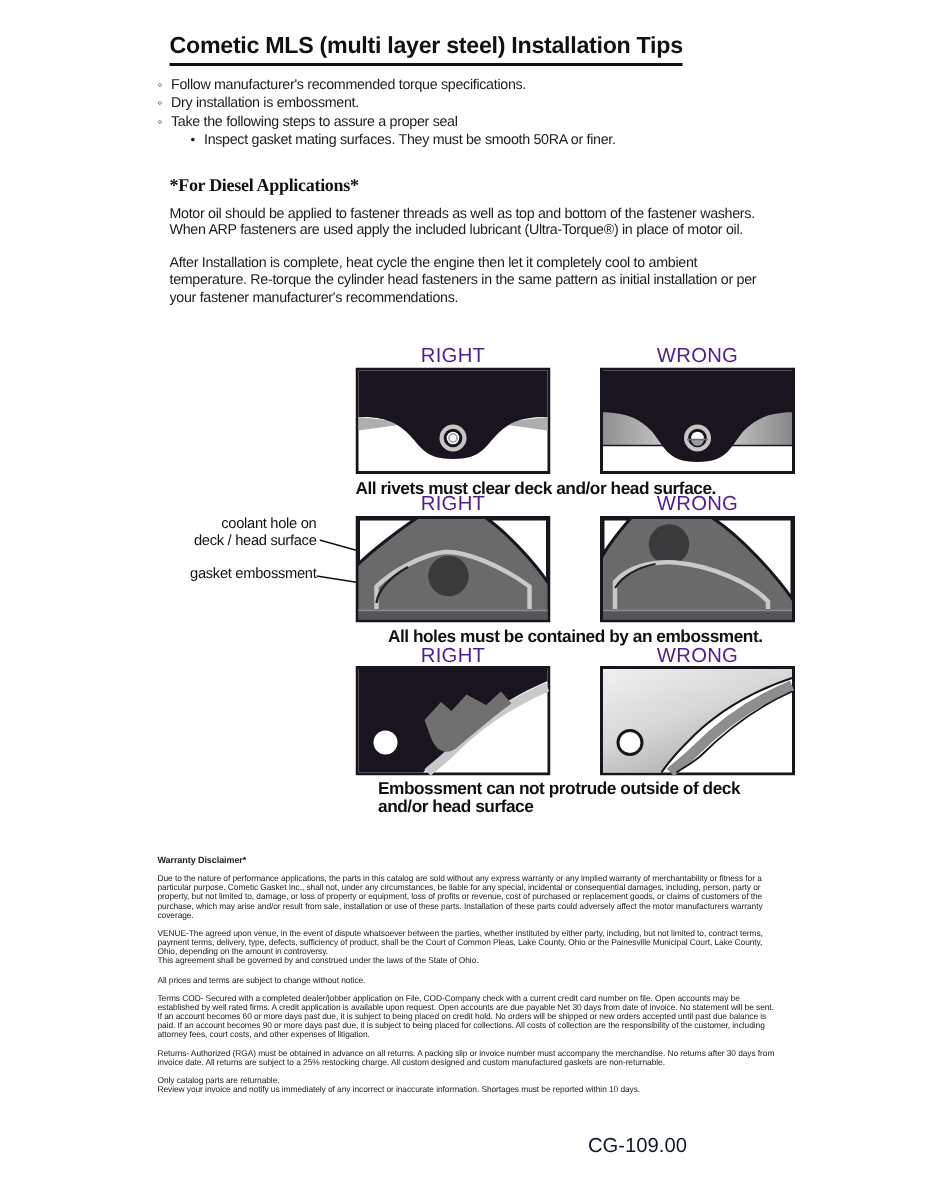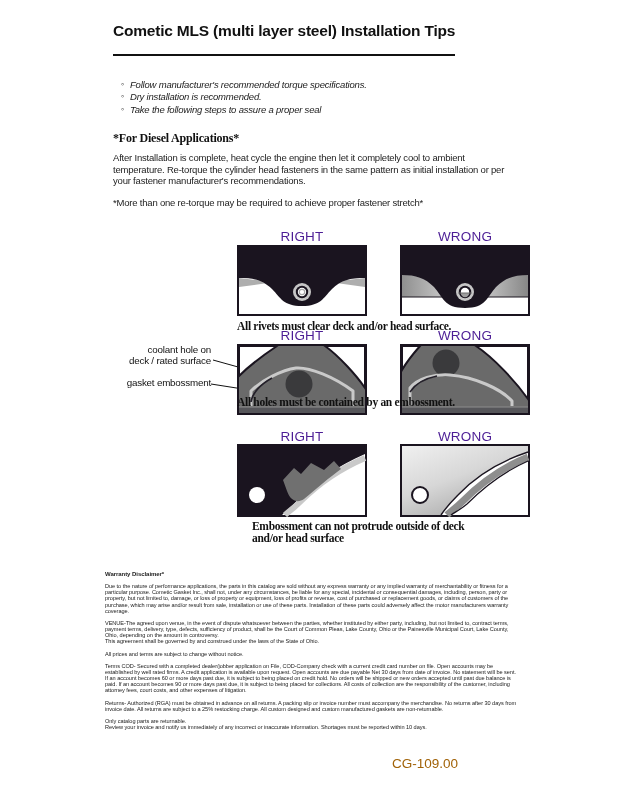--- a/index.html
+++ b/index.html
@@ -3,53 +3,54 @@
 <meta charset="utf-8">
 <style>
   html,body { margin:0; padding:0; }
   body {
     width:618px; height:800px; background:#ffffff; position:relative;
     font-family:"Liberation Sans", sans-serif; color:#1c1c1c; overflow:hidden;
   }
   .content { position:absolute; left:105px; top:22px; width:414px; }
   .title {
     display:inline-block; margin:0 0 7px 8px; font-size:15.5px; font-weight:bold;
-    letter-spacing:-0.2px; border-bottom:2px solid #111; padding-bottom:14px; color:#111;text-align:center;
+    letter-spacing:-0.2px; border-bottom:2px solid #111; padding-bottom:2px; color:#111;text-align:center;
   }
-  .bullets { margin:16px; padding:0; list-style:none; font-size:9.5px; letter-spacing:-0.2px;font-style:italic; }
+  .bullets { margin:0; padding:0; list-style:none; font-size:9.5px; letter-spacing:-0.2px; }
   .bullets li { position:relative; padding-left:9px; line-height:11.8px; margin-bottom:0.5px; }
   .bullets li.lvl1::before { content:"\25E6"; position:absolute; left:0; top:0; font-size:9px; }
   .bullets li.lvl2 { margin-left:22px; }
   .bullets li.lvl2::before { content:"\2022"; position:absolute; left:0; top:0; font-size:9px; }
   .diesel-heading { margin:16px 0 6px 8px; font-size:12px; font-weight:bold; letter-spacing:-0.2px; color:#111;font-family:Liberation Serif, serif; }
   .para { margin:0 0 10px 8px; width:404px; font-size:9.5px; line-height:11.5px; letter-spacing:-0.2px; }
   .label-rw { position:absolute; width:130px; text-align:center; font-size:13.5px; color:#4c1d95; letter-spacing:0.2px; }
   .panel { position:absolute; width:130px; }
-  .caption { position:absolute; font-size:11.5px; font-weight:bold; letter-spacing:-0.3px; color:#111;font-family:Liberation Serif, serif; }
+  .caption { position:absolute; font-size:11.5px; font-weight:bold; letter-spacing:-0.3px; color:#111; }
   .preline { white-space:pre-line; }
   .side-label { position:absolute; font-size:9.8px; line-height:11px; text-align:right; letter-spacing:-0.2px; color:#111; }
   .leader { position:absolute; pointer-events:none; }
   .warranty { position:absolute; left:105px; top:571px; width:412px; font-size:5.6px; line-height:6.15px; letter-spacing:-0.05px; color:#222; }
   .warranty .w-head { font-weight:bold; margin:0 0 6px 0; font-size:6px; }
   .warranty p { margin:0 0 6px 0; }
-  .footer { position:absolute; left:360px; top:756px; width:130px; text-align:center; font-size:13.5px; color:#a16207; }
+  .footer { position:absolute; left:360px; top:756px; width:130px; text-align:center; font-size:13.5px; color:#0f172a; }
 </style>
 </head>
 <body>
 
 <div class="content">
   <h1 class="title">Cometic MLS (multi layer steel) Installation Tips</h1>
   <ul class="bullets">
     <li class="lvl1">Follow manufacturer's recommended torque specifications.</li>
-    <li class="lvl1">Dry installation is recommended.</li>
+    <li class="lvl1">Dry installation is embossment.</li>
     <li class="lvl1">Take the following steps to assure a proper seal</li>
+    <li class="lvl2">Inspect gasket mating surfaces.  They must be smooth 50RA or finer.</li>
   </ul>
   <div class="diesel-heading">*For Diesel Applications*</div>
+  <p class="para">Motor oil should be applied to fastener threads as well as top and bottom of the fastener washers. When ARP fasteners are used apply the included lubricant (Ultra-Torque®) in place of motor oil.</p>
   <p class="para">After Installation is complete, heat cycle the engine then let it completely cool to ambient temperature. Re-torque the cylinder head fasteners in the same pattern as initial installation or per your fastener manufacturer's recommendations.</p>
-  <p class="para">*More than one re-torque may be required to achieve proper fastener stretch*</p>
 </div>
 
 <div class="label-rw" style="left:237px; top:229px;">RIGHT</div>
 <div class="label-rw" style="left:400px; top:229px;">WRONG</div>
 
 <svg class="panel" style="left:237px; top:245px;" width="130" height="71" viewBox="0 0 130 71">
   <rect x="1" y="1" width="128" height="69" fill="#ffffff" stroke="#1a141f" stroke-width="2"></rect>
   <polygon points="2,33 2,42 38,37" fill="#aeaeae"></polygon>
   <polygon points="128,33 128,42 92,37" fill="#aeaeae"></polygon>
   <path d="M2,2 H128 V33 C113,33 104,35 95,44 C86,53 84,61 65,61 C46,61 44,53 35,44 C26,35 17,33 2,33 Z" fill="#1a141f"></path>
@@ -81,21 +82,21 @@
     <line x1="58" y1="48" x2="72" y2="48" stroke="#6f6f6f" stroke-width="1"></line>
   </g>
 </svg>
 
 <div class="caption" style="left:237px; top:320px;">All rivets must clear deck and/or head surface.</div>
 
 <div class="label-rw" style="left:237px; top:328px;">RIGHT</div>
 <div class="label-rw" style="left:400px; top:328px;">WRONG</div>
 
 <div class="side-label preline" style="left:110px; top:344px; width:101px;">coolant hole on
-deck / rated surface</div>
+deck / head surface</div>
 <div class="side-label" style="left:108px; top:377px; width:103px;">gasket embossment</div>
 
 <svg class="leader" style="left:213px; top:358px;" width="88" height="28">
   <line x1="0" y1="2" x2="86" y2="26" stroke="#111" stroke-width="1"></line>
 </svg>
 <svg class="leader" style="left:211px; top:382px;" width="54" height="12">
   <line x1="0" y1="2" x2="51" y2="10" stroke="#111" stroke-width="1"></line>
 </svg>
 
 <svg class="panel" style="left:237px; top:344px;" width="130" height="71" viewBox="0 0 130 71">
@@ -113,21 +114,21 @@
   <rect x="1" y="1" width="128" height="69" fill="#6a6a6a" stroke="#1a141f" stroke-width="2"></rect>
   <path d="M2,2 H20 C13,10 6,19 2,26 Z" fill="#ffffff" stroke="#1a141f" stroke-width="2"></path>
   <path d="M128,2 H76 C94,14 116,38 128,55 Z" fill="#ffffff" stroke="#1a141f" stroke-width="2"></path>
   <rect x="2" y="63" width="126" height="6" fill="#56565a"></rect>
   <line x1="2" y1="63" x2="128" y2="63" stroke="#8d8d8d" stroke-width="1"></line>
   <circle cx="46" cy="19" r="13.5" fill="#3a3a3c"></circle>
   <path d="M10,62 V44 C18,34 34,30 50,31 C75,33 101,45 112,57 L112,62" fill="none" stroke="#c9c9c9" stroke-width="3" stroke-linejoin="round"></path>
   <path d="M10,48 C16,39 27,34 37,32" fill="none" stroke="#24202a" stroke-width="1.5"></path>
 </svg>
 
-<div class="caption" style="left:237px; top:396px; width:293px; ">All holes must be contained by an embossment.</div>
+<div class="caption" style="left:237px; top:419px; width:293px; text-align:center;">All holes must be contained by an embossment.</div>
 
 <div class="label-rw" style="left:237px; top:429px;">RIGHT</div>
 <div class="label-rw" style="left:400px; top:429px;">WRONG</div>
 
 <svg class="panel" style="left:237px; top:444px;" width="130" height="73" viewBox="0 0 130 73">
   <rect x="1" y="1" width="128" height="71" fill="#ffffff" stroke="#1a141f" stroke-width="2"></rect>
   <path d="M2,2 H128 V10 C100,22 78,38 62,55 C54,63 49,67 45,71 H2 Z" fill="#1a141f"></path>
   <path d="M128,14 C100,26 80,41 64,57 C56,65 52,67 48,71" fill="none" stroke="#c9c9c9" stroke-width="6"></path>
   <path d="M50,47 L46,36 L57,24 L64,30 L74,19 L87,26 L97,17 L104,25 C93,33 79,45 67,55 C61,59 54,58 50,47 Z" fill="#707070"></path>
   <circle cx="20" cy="51" r="8" fill="#ffffff"></circle>

